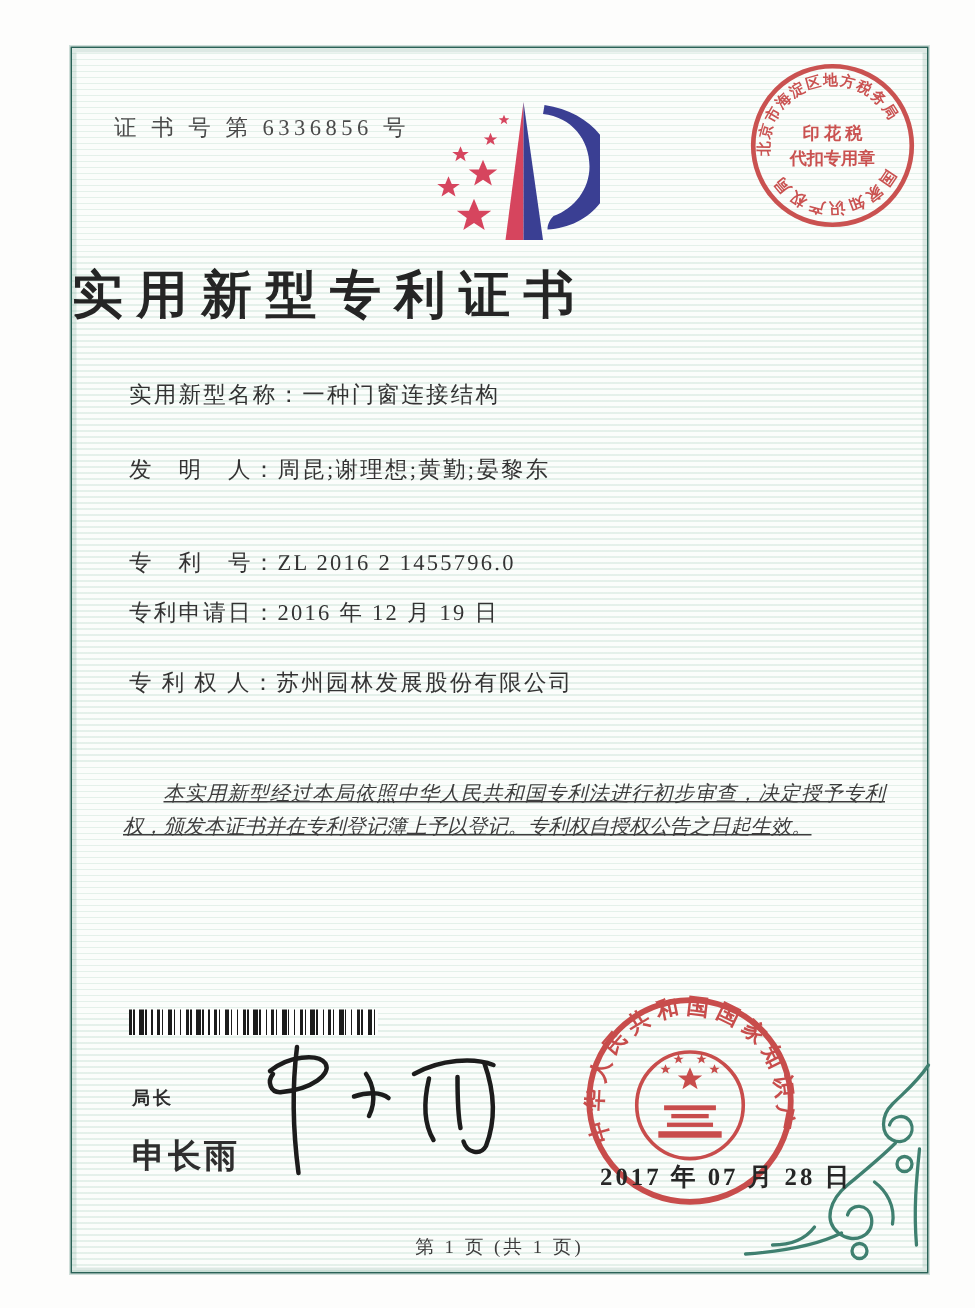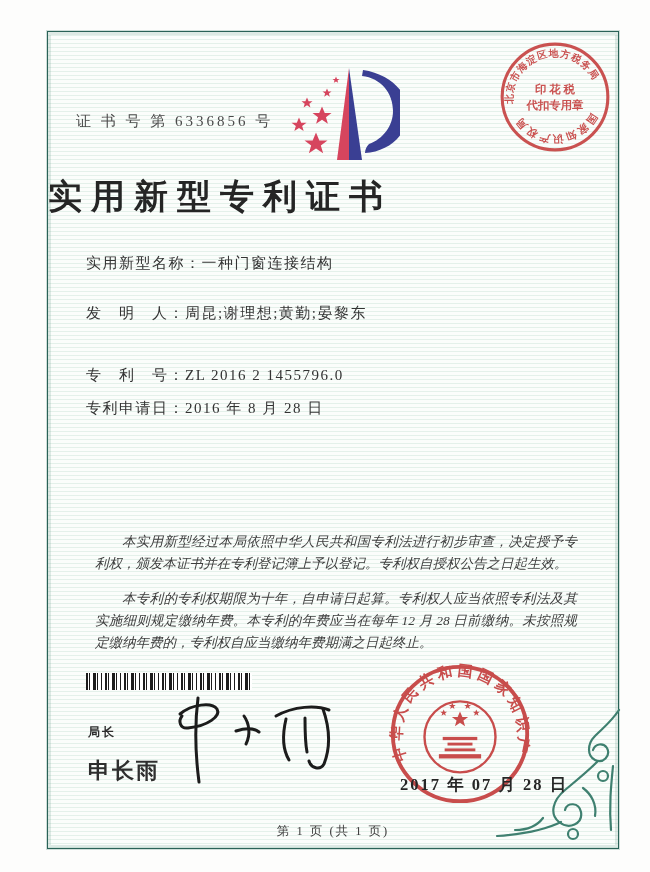--- a/index.html
+++ b/index.html
@@ -9,35 +9,35 @@
     font-family:"Liberation Serif","DejaVu Serif",serif;
   }
   .frame{
     position:absolute;left:47px;top:31px;width:570px;height:816px;
     border:1.5px solid #2a6257;
     box-shadow:inset 0 0 0 3px rgba(70,130,112,.16), 0 0 0 1px rgba(70,130,112,.25);
     background:
       repeating-linear-gradient(0deg, rgba(163,205,186,.26) 0 1px, rgba(255,255,255,0) 1px 4px),
       #fbfdfb;
   }
-  .cert-no{position:absolute;left:28px;top:44px;font-size:15px;letter-spacing:3px;color:#4a4a4a;margin-top:36px;}
+  .cert-no{position:absolute;left:28px;top:44px;font-size:15px;letter-spacing:3px;color:#4a4a4a;}
   .logo{position:absolute;left:222px;top:26px;width:130px;height:108px;}
   .seal-top{position:absolute;left:450px;top:8px;width:114px;height:114px;opacity:.9;}
   .title{
     position:absolute;left:0;top:142px;width:100%;text-align:left;
     font-size:34px;letter-spacing:9px;color:#252525;font-weight:600;
   }
   .field{position:absolute;left:38px;font-size:15px;color:#333;letter-spacing:1.5px;white-space:nowrap;}
   .f0{top:222px}.f1{top:272px}.f2{top:334px}.f3{top:367px}.f4{top:414px}.f5{top:459px}
   .paras{
     position:absolute;left:34px;top:486px;width:508px;
     font-size:13.5px;line-height:22px;color:#3d3d3d;
     font-style:italic;text-align:justify;
   }
-  .paras p{margin:13px;text-indent:2em;}
+  .paras p{margin:0;text-indent:2em;text-decoration:underline;}
   .barcode{
     position:absolute;left:38px;top:641px;width:166px;height:17px;
     background:repeating-linear-gradient(90deg,
       #1c1c1c 0 2px,#fff 2px 3px,#1c1c1c 3px 4px,#fff 4px 7px,
       #1c1c1c 7px 10px,#fff 10px 11px,#1c1c1c 11px 12px,#fff 12px 15px,
       #1c1c1c 15px 16px,#fff 16px 19px);
   }
   .signer-title{position:absolute;left:40px;top:692px;font-size:12px;font-weight:600;color:#2e2e2e;letter-spacing:2px;}
   .signer-name{position:absolute;left:40px;top:724px;font-size:22px;font-weight:600;color:#2e2e2e;letter-spacing:2px;}
   .signature{position:absolute;left:108px;top:652px;width:200px;height:110px;}
@@ -90,25 +90,25 @@
       </text>
       <text x="55" y="51" text-anchor="middle" font-size="11" font-weight="700" fill="#c5403f">印 花 税</text>
       <text x="55" y="67" text-anchor="middle" font-size="11" font-weight="700" fill="#c5403f">代扣专用章</text>
     </svg>
 
     <div class="title">实用新型专利证书</div>
 
     <div class="field f0"><span>实用新型名称：</span><span>一种门窗连接结构</span></div>
     <div class="field f1"><span>发　明　人：</span><span>周昆;谢理想;黄勤;晏黎东</span></div>
     <div class="field f2"><span>专　利　号：</span><span>ZL 2016 2 1455796.0</span></div>
-    <div class="field f3"><span>专利申请日：</span><span>2016 年 8 月 28 日</span></div>
+    <div class="field f3"><span>专利申请日：</span><span>2016 年 12 月 19 日</span></div>
+    <div class="field f4"><span>专 利 权 人：</span><span>苏州园林发展股份有限公司</span></div>
 
     <div class="paras">
       <p>本实用新型经过本局依照中华人民共和国专利法进行初步审查，决定授予专利权，颁发本证书并在专利登记簿上予以登记。专利权自授权公告之日起生效。</p>
-      <p>本专利的专利权期限为十年，自申请日起算。专利权人应当依照专利法及其实施细则规定缴纳年费。本专利的年费应当在每年 12 月 28 日前缴纳。未按照规定缴纳年费的，专利权自应当缴纳年费期满之日起终止。</p>
     </div>
 
     <div class="barcode"></div>
 
     <div class="signer-title">局长</div>
     <div class="signer-name">申长雨</div>
 
     <svg class="signature" viewBox="0 0 200 110">
       <g stroke="#1c1c1c" stroke-width="3" fill="none" stroke-linecap="round" stroke-linejoin="round">
         <path d="M42,14 C40,30 38,60 43,98"></path>

